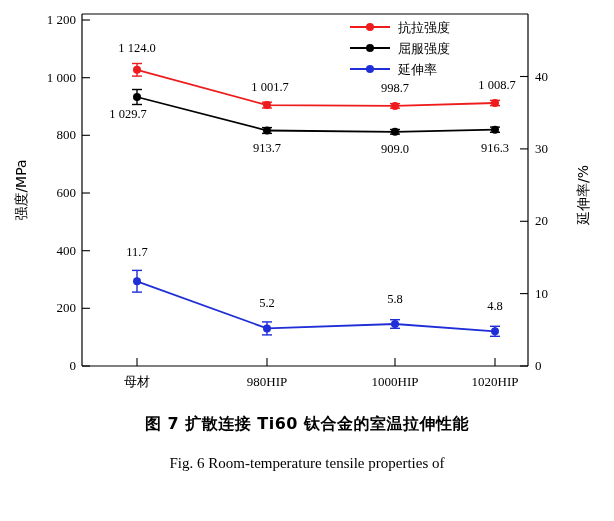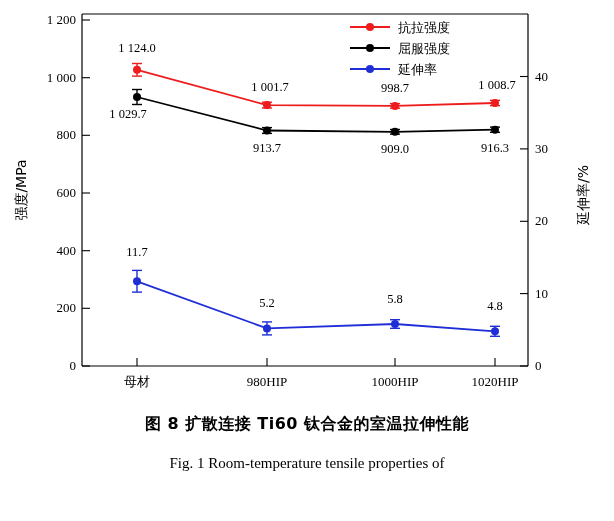--- a/index.html
+++ b/index.html
@@ -235,17 +235,17 @@
           <line x1="350" y1="69" x2="390" y2="69" stroke="#1f2ed6" stroke-width="1.8"></line>
           <circle cx="370" cy="69" r="4" fill="#1f2ed6"></circle>
           <text class="legend-text" x="398" y="74">延伸率</text>
         </g>
       </g>
 
     </svg>
   </div>
 
   <div class="caption-block">
-    <div class="cap-cn">图 8   扩散连接 Ti60 钛合金的室温拉伸性能</div>
-    <div class="cap-en">Fig. 1    Room-temperature tensile properties of</div>
+    <div class="cap-cn">图 7   扩散连接 Ti60 钛合金的室温拉伸性能</div>
+    <div class="cap-en">Fig. 6    Room-temperature tensile properties of</div>
   </div>
 
 </div>
 
 </body></html>

